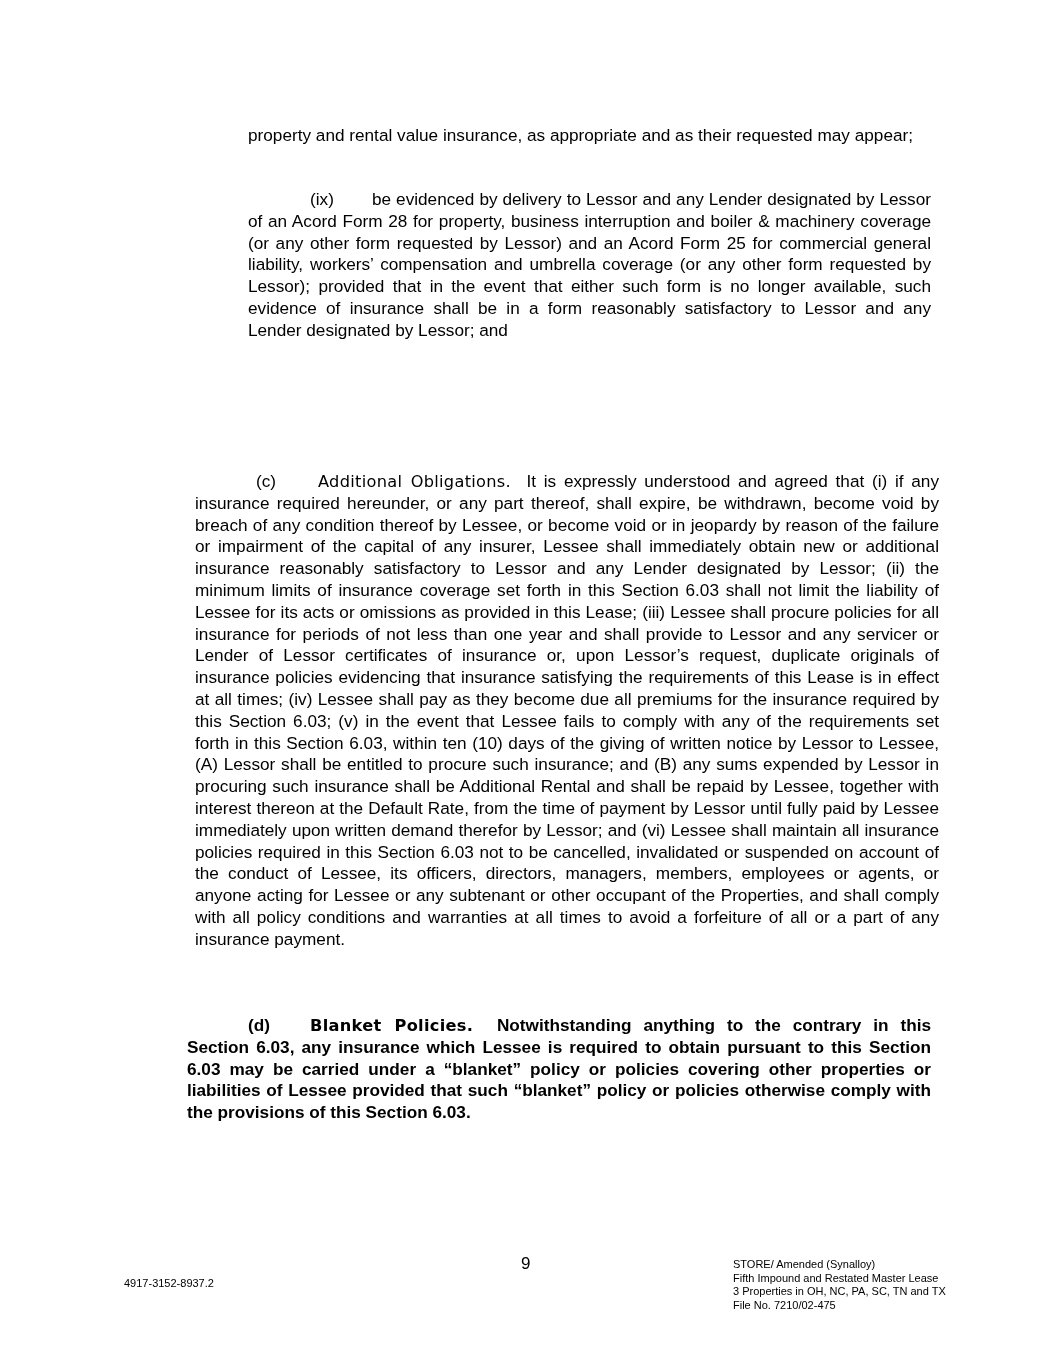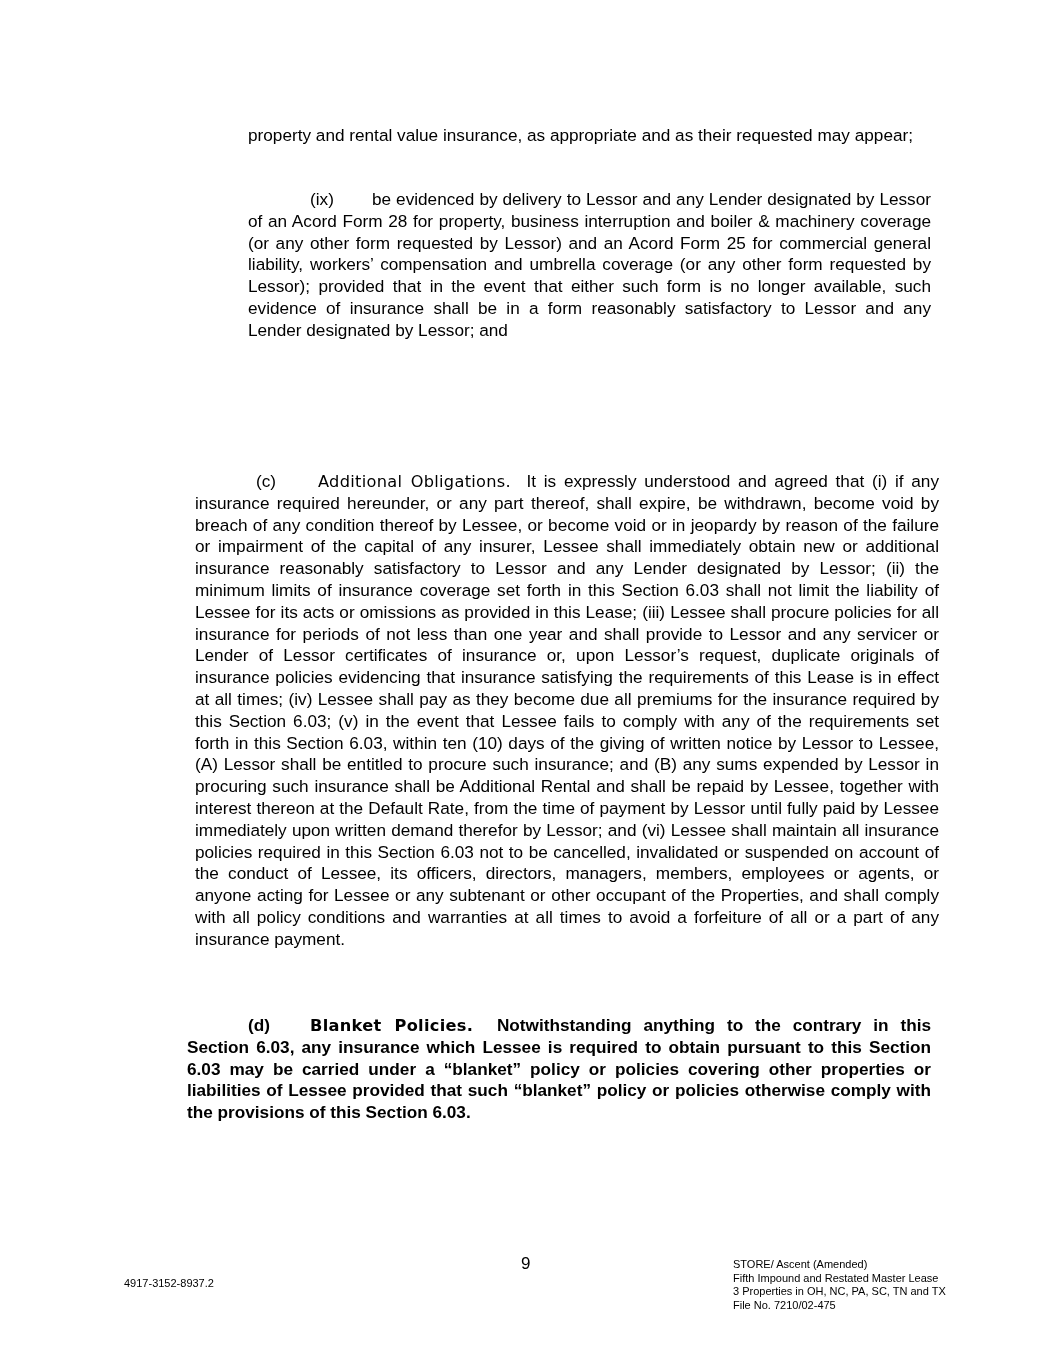--- a/index.html
+++ b/index.html
@@ -45,19 +45,19 @@
       <span class="tab" style="width:62px;">(d)</span><span class="heading">Blanket Policies.</span>&nbsp; <span>Notwithstanding anything to the contrary in this Section 6.03, any insurance which Lessee is required to obtain pursuant to this Section 6.03 may be carried under a “blanket” policy or policies covering other properties or liabilities of Lessee provided that such “blanket” policy or policies otherwise comply with the provisions of this Section 6.03.</span>
     </p>
   </div>
 
 
   <div class="page-num" style="left:521px; top:1254px;">9</div>
 
   <div class="footer-small" style="left:124px; top:1277px;">4917-3152-8937.2</div>
 
   <div class="footer-small" style="left:733px; top:1258px;">
-    <div>STORE/ Ascent (Amended)</div>
+    <div>STORE/ Amended (Synalloy)</div>
     <div>Fifth Impound and Restated Master Lease</div>
     <div>3 Properties in OH, NC, PA, SC, TN and TX</div>
     <div>File No. 7210/02-475</div>
   </div>
 
 </div>
 
 </body></html>

